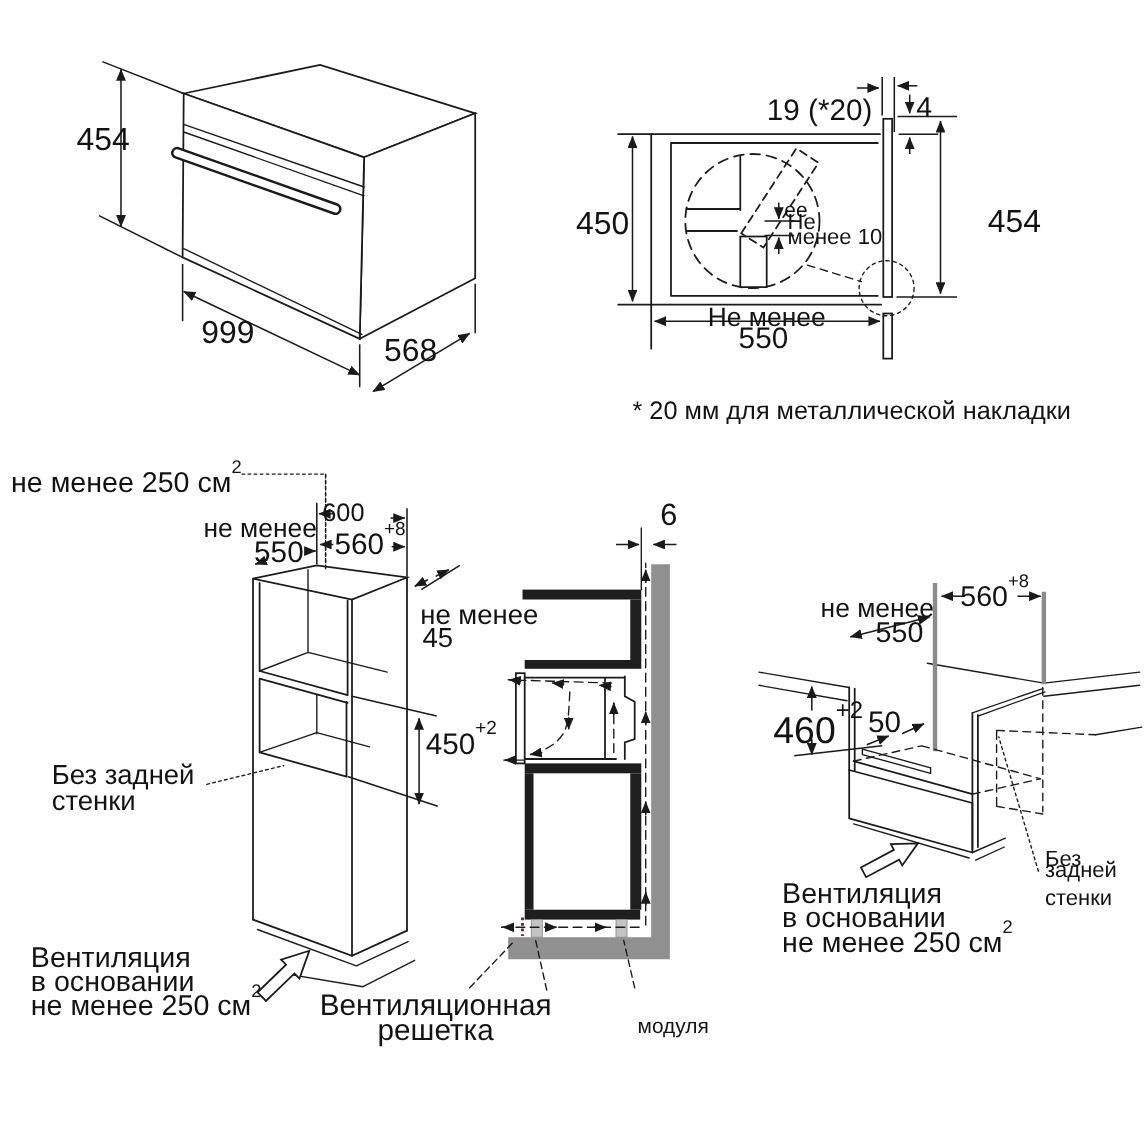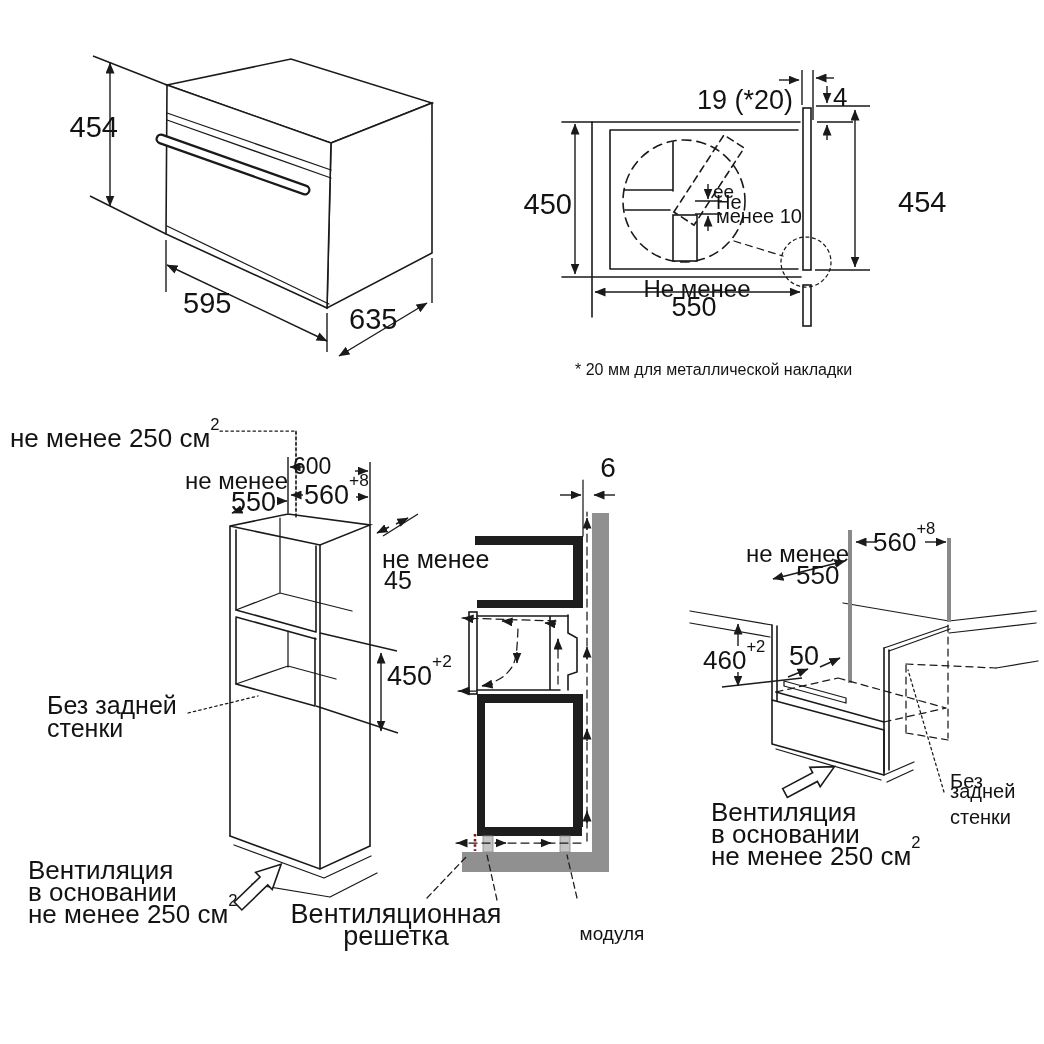--- a/index.html
+++ b/index.html
@@ -212,33 +212,33 @@
     <line class="dim" x1="820" y1="667" x2="840" y2="658" marker-end="url(#ah)"></line>
     <line class="dim" x1="788" y1="677" x2="808" y2="669" marker-end="url(#ah)"></line>
 
     <polygon class="lnf" points="0,-5 34,-5 34,-11 56,0 34,11 34,5 0,5" transform="translate(785,793) rotate(-28)"></polygon>
 
     <path class="ln dot thin" d="M944,792 L908,670"></path>
   </g>
 </svg>
 
 <div class="lbl" style="left:68px;top:112px;width:50px;text-align:right;font-size:29px">454</div>
-<div class="lbl" style="left:183px;top:288px;font-size:29px">595</div>
-<div class="lbl" style="left:349px;top:304px;font-size:29px">635</div>
+<div class="lbl" style="left:183px;top:288px;font-size:29px">999</div>
+<div class="lbl" style="left:349px;top:304px;font-size:29px">568</div>
 
 <div class="lbl" style="left:697px;top:86px;font-size:27px">19 (*20)</div>
 <div class="lbl" style="left:833px;top:84px;font-size:26px">4</div>
 <div class="lbl" style="left:518px;top:189px;width:54px;text-align:right;font-size:29px">450</div>
 <div class="lbl" style="left:898px;top:187px;font-size:29px">454</div>
 <div class="lbl" style="left:713px;top:182px;font-size:19px">ее</div>
 <div class="lbl" style="left:716px;top:192px;font-size:20px">Не</div>
 <div class="lbl" style="left:716px;top:206px;font-size:20px">менее 10</div>
 <div class="lbl c" style="left:697px;top:277px;font-size:24px">Не менее</div>
 <div class="lbl c" style="left:694px;top:293px;font-size:27px">550</div>
-<div class="lbl" style="left:575px;top:362px;font-size:16px">* 20 мм для металлической накладки</div>
+<div class="lbl" style="left:575px;top:362px;font-size:23px">* 20 мм для металлической накладки</div>
 
 <div class="lbl" style="left:10px;top:425px;font-size:26px"><span>не менее 250 см</span><sup>2</sup></div>
 
 <div class="lbl" style="left:185px;top:469px;font-size:24px">не менее</div>
 <div class="lbl" style="left:231px;top:488px;font-size:27px">550</div>
 <div class="lbl" style="left:293px;top:455px;font-size:23px">600</div>
 <div class="lbl" style="left:304px;top:481px;font-size:27px"><span>560</span><sup>+8</sup></div>
 <div class="lbl" style="left:382px;top:546px;font-size:25px">не менее</div>
 <div class="lbl" style="left:384px;top:567px;font-size:25px">45</div>
 <div class="lbl" style="left:387px;top:662px;font-size:27px"><span>450</span><sup>+2</sup></div>
@@ -249,21 +249,21 @@
 <div class="lbl" style="left:28px;top:901px;font-size:26px"><span>не менее 250 см</span><sup>2</sup></div>
 
 <div class="lbl c" style="left:608px;top:453px;font-size:28px">6</div>
 <div class="lbl c" style="left:396px;top:900px;font-size:27px">Вентиляционная</div>
 <div class="lbl c" style="left:396px;top:922px;font-size:27px">решетка</div>
 <div class="lbl c" style="left:612px;top:924px;font-size:19px">модуля</div>
 
 <div class="lbl" style="left:746px;top:542px;font-size:24px">не менее</div>
 <div class="lbl" style="left:796px;top:562px;font-size:26px">550</div>
 <div class="lbl" style="left:873px;top:529px;font-size:26px"><span>560</span><sup>+8</sup></div>
-<div class="lbl" style="left:703px;top:647px;font-size:26px"><span>460</span><sup>+2</sup></div>
+<div class="lbl" style="left:703px;top:647px;font-size:34px"><span>460</span><sup>+2</sup></div>
 <div class="lbl" style="left:789px;top:642px;font-size:27px">50</div>
 <div class="lbl" style="left:950px;top:771px;font-size:20px">Без</div>
 <div class="lbl" style="left:950px;top:781px;font-size:20px">задней</div>
 <div class="lbl" style="left:950px;top:807px;font-size:20px">стенки</div>
 <div class="lbl" style="left:711px;top:799px;font-size:26px">Вентиляция</div>
 <div class="lbl" style="left:711px;top:821px;font-size:26px">в основании</div>
 <div class="lbl" style="left:711px;top:843px;font-size:26px"><span>не менее 250 см</span><sup>2</sup></div>
 
 </div>
 

